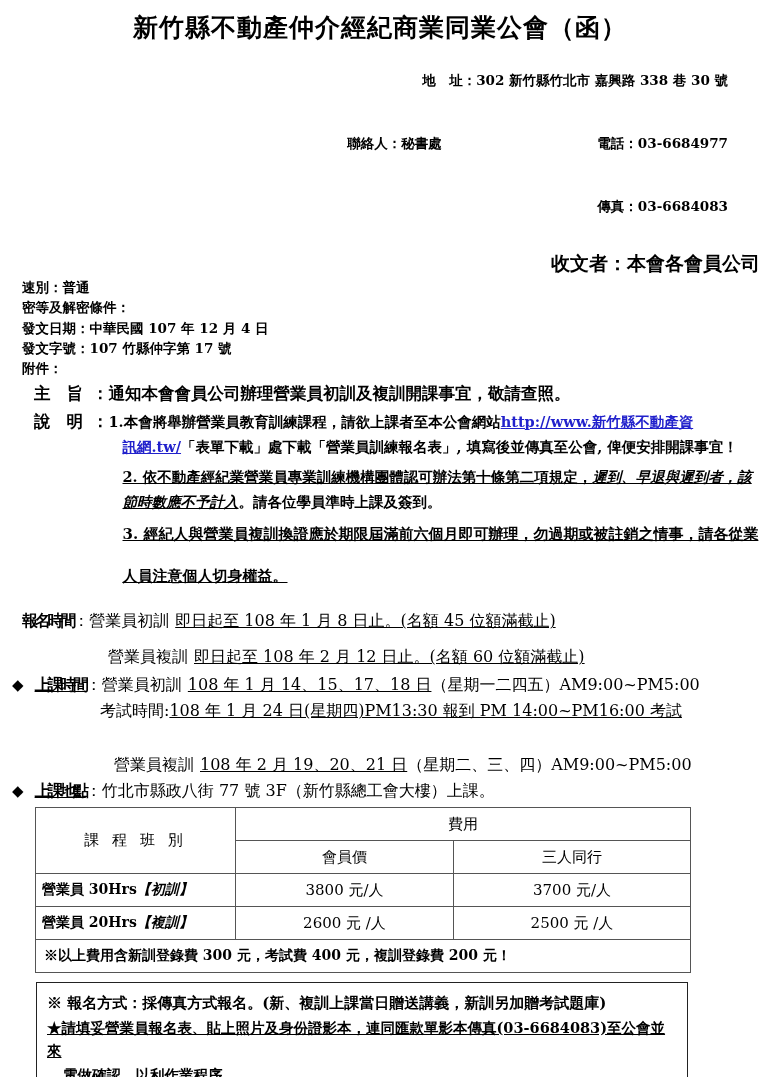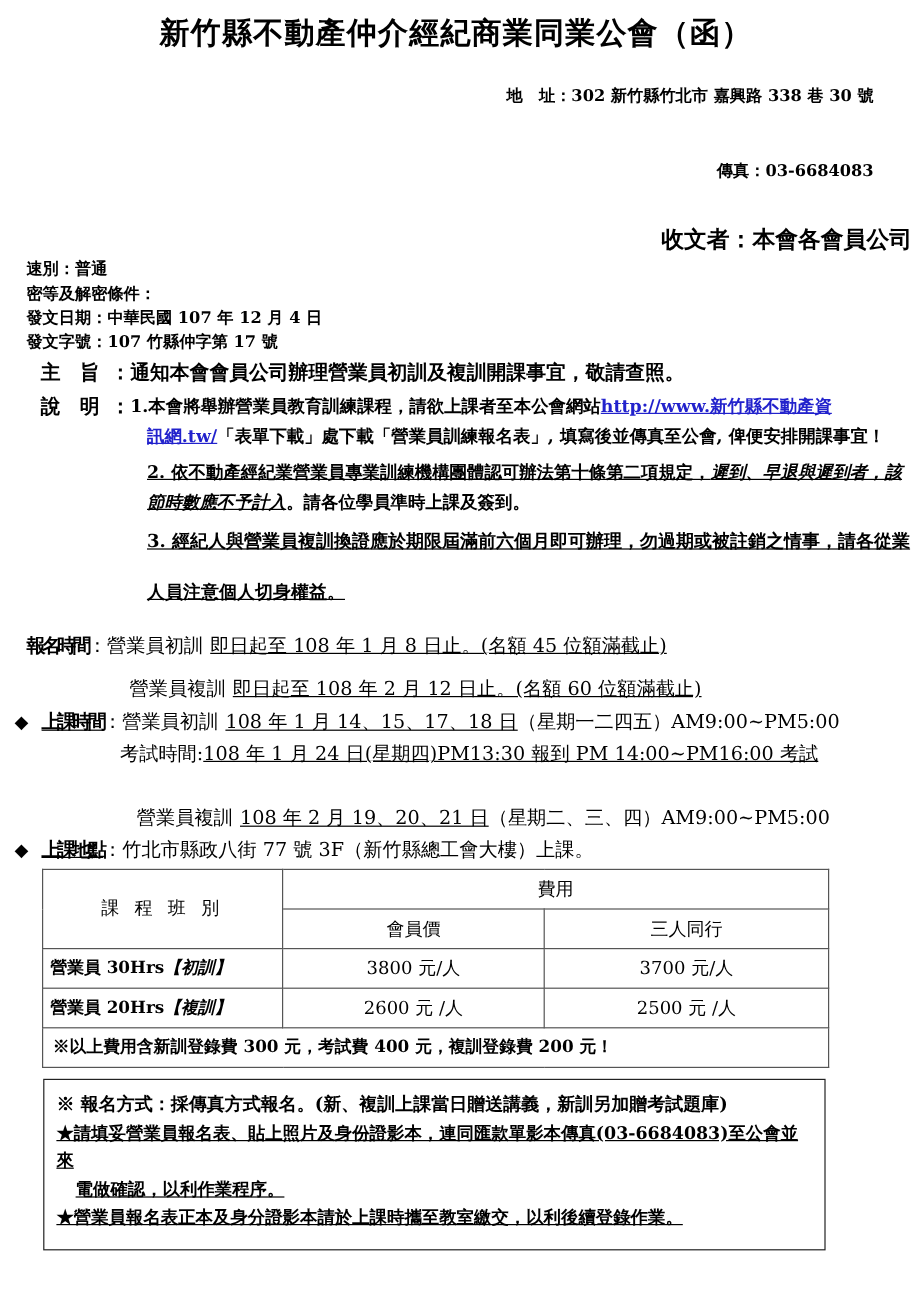--- a/index.html
+++ b/index.html
@@ -148,39 +148,45 @@
 
 <div class="page">
 
   <div class="doc-title">新竹縣不動產仲介經紀商業同業公會（函）</div>
 
   <div class="org-block">
     <div class="org-line">
       <span>地　址</span>：<span>302 新竹縣竹北市 嘉興路 338 巷 30 號</span>
     </div>
     <div class="org-line">
+      <span class="org-mid"><span>聯絡人</span>：<span>秘書處</span></span><span>電話</span>：<span>03-6684977</span>
+    </div>
+    <div class="org-line">
       <span class="org-mid"></span><span>傳真</span>：<span>03-6684083</span>
     </div>
   </div>
 
   <div class="meta">
     <div class="recipient">
       <span>收文者</span>：<span>本會各會員公司</span>
     </div>
     <div>
       <span>速別</span>：<span>普通</span>
     </div>
     <div>
       <span>密等及解密條件</span>：<span></span>
     </div>
     <div>
       <span>發文日期</span>：<span>中華民國 107 年 12 月 4 日</span>
     </div>
     <div>
       <span>發文字號</span>：<span>107 竹縣仲字第 17 號</span>
+    </div>
+    <div>
+      <span>附件</span>：<span></span>
     </div>
   </div>
 
   <div class="section">
     <div class="subj-row">
       <span class="label-2"><span>主</span><span class="gap"></span><span>旨</span></span>：<span>通知本會會員公司辦理營業員初訓及複訓開課事宜，敬請查照。</span>
     </div>
 
     <div class="desc-row">
       <span class="label-2"><span>說</span><span class="gap"></span><span>明</span></span>

